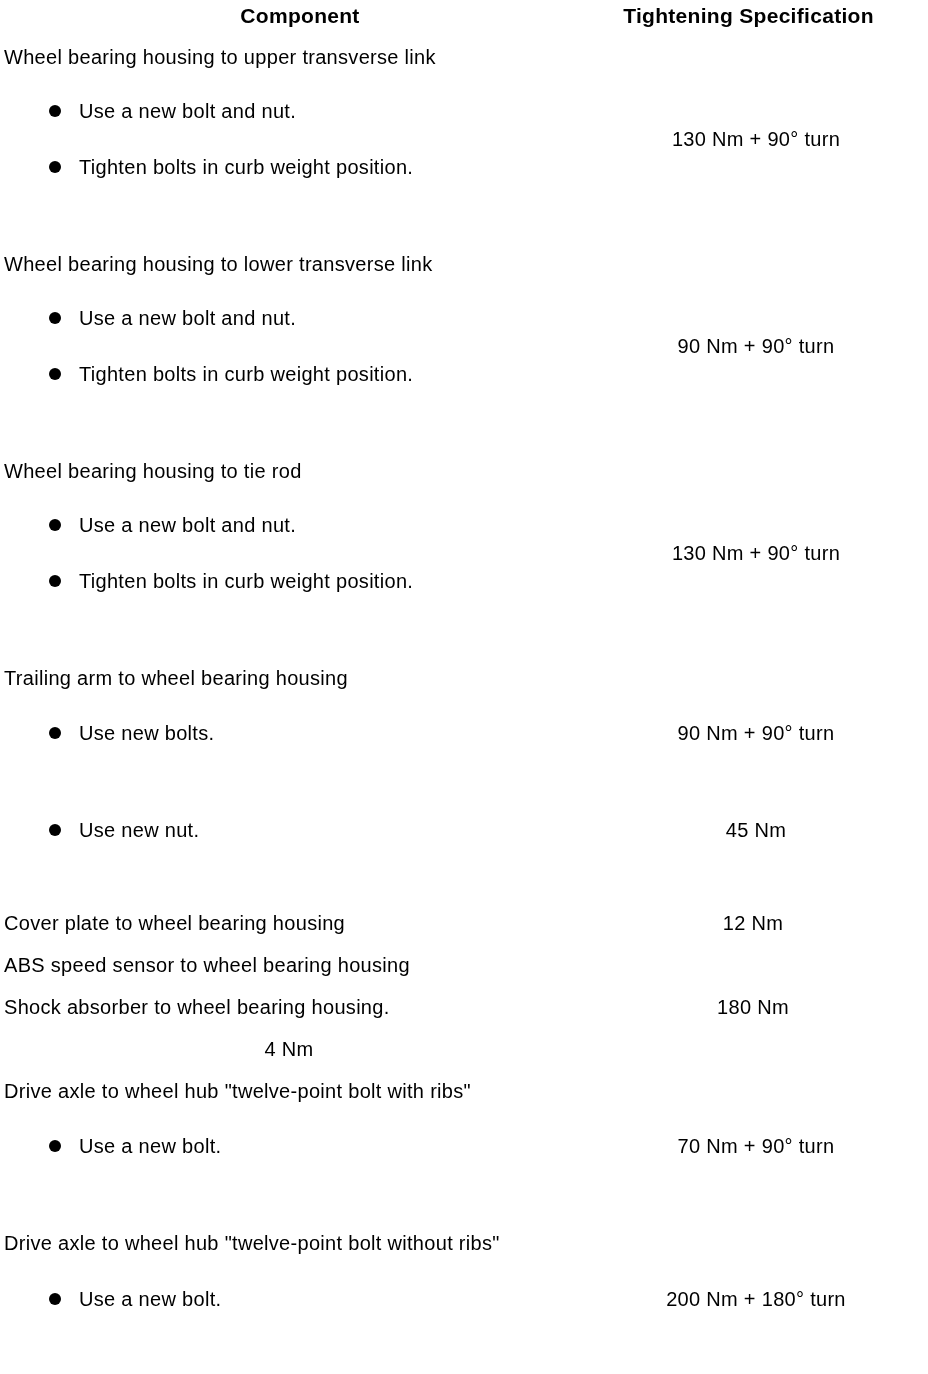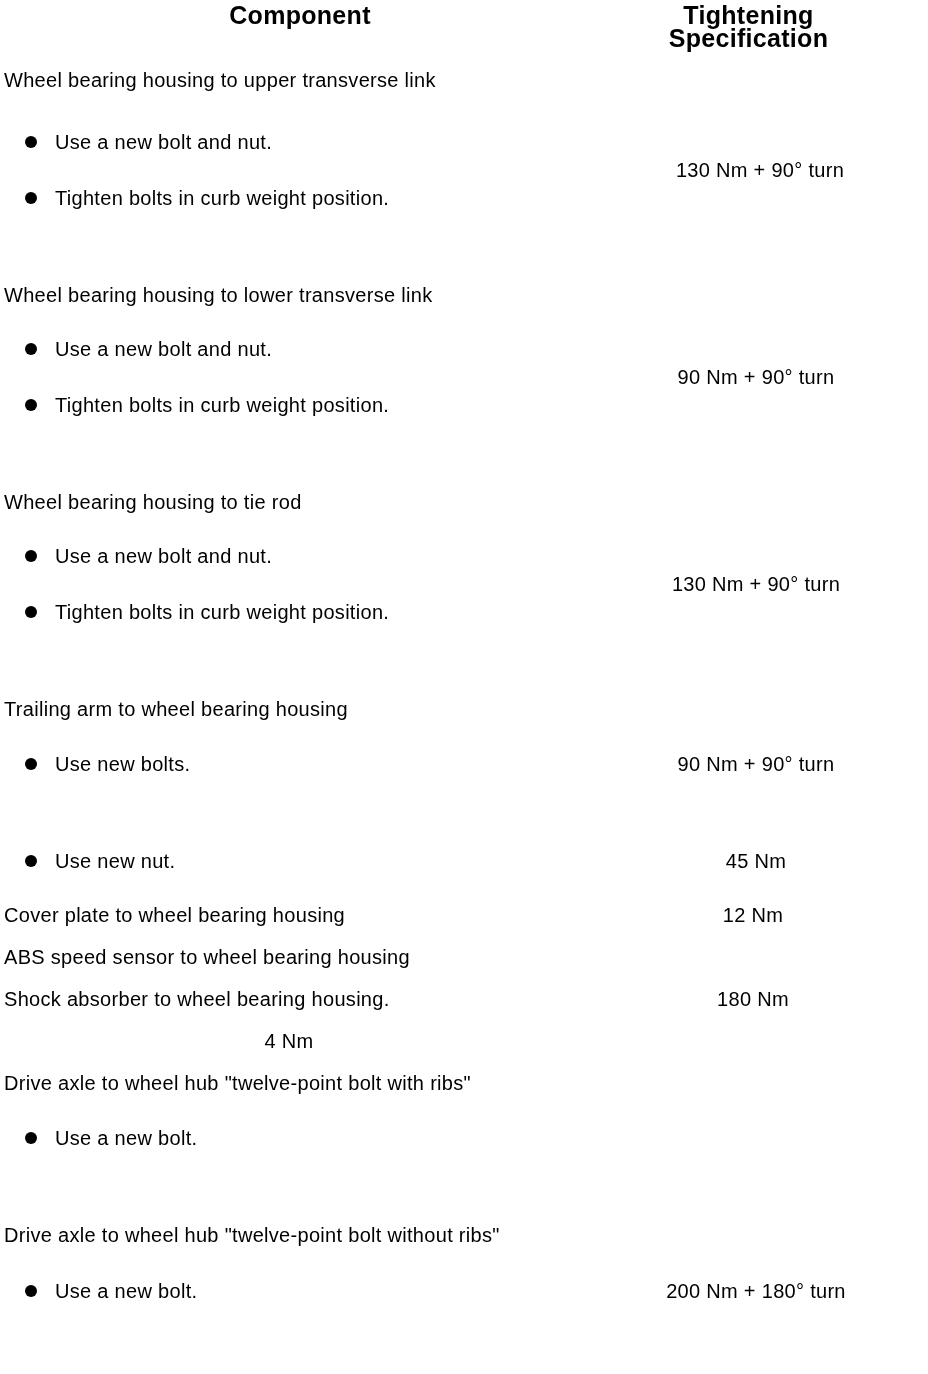--- a/index.html
+++ b/index.html
@@ -14,41 +14,41 @@
     font-family: "Liberation Sans", sans-serif;
     font-size: 20px;
     line-height: 22px;
     letter-spacing: 0.3px;
     padding-top: 4px;
   }
   .hdr {
     display: grid;
     grid-template-columns: 600px 1fr;
     font-weight: bold;
-    font-size: 25px;
+    font-size: 21px;
     line-height: 23px;
   }
   .hdr-cell { text-align: center; }
   .hdr-cell.right { padding-right: 31px; }
 
   .section {
     display: grid;
     grid-template-columns: 600px 1fr;
     grid-template-rows: auto auto;
   }
   .sec-title {
     grid-column: 1;
     grid-row: 1;
     padding-left: 4px;
     padding-bottom: 32px;
     white-space: nowrap;
   }
   .section.single .sec-title { padding-bottom: 33px; }
   .section.g34 .sec-title { padding-bottom: 34px; }
-  .bullets { grid-column: 1; grid-row: 2; }
+  .bullets { grid-column: 1; grid-row: 2; margin-left: 24px; }
   .bullet { display: flex; padding-left: 25px; }
   .bullet + .bullet { margin-top: 34px; }
   .dot {
     flex: 0 0 12px;
     width: 12px; height: 12px;
     border-radius: 50%;
     background: #000000;
     margin-top: 5px;
   }
   .btxt { margin-left: 18px; white-space: nowrap; }
@@ -56,27 +56,27 @@
     grid-column: 2;
     grid-row: 2;
     display: flex;
     align-items: center;
     justify-content: center;
     padding-right: 16px;
     white-space: nowrap;
     text-align: right;
   }
 
-  .simple-rows { margin-top: 32px; }
+  .simple-rows { margin-top: 71px; }
   .srow { display: grid; grid-template-columns: 600px 1fr; }
   .srow + .srow { margin-top: 20px; }
   .stitle { padding-left: 4px; white-space: nowrap; }
   .sspec { text-align: center; padding-right: 22px; white-space: nowrap; }
 
-  .mt19 { margin-top: 19px; gap: 8px; }
+  .mt19 { margin-top: 19px; }
   .mt20 { margin-top: 20px; }
   .mt75 { margin-top: 75px; }
 </style>
 </head>
 <body>
 
 <div class="page">
 
   <div class="hdr">
     <div class="hdr-cell">Component</div>
@@ -167,20 +167,21 @@
   </div>
 
   <div class="section single mt20">
     <div class="sec-title">Drive axle to wheel hub "twelve-point bolt with ribs"</div>
     <div class="bullets">
       <div class="bullet">
         <span class="dot"></span>
         <span class="btxt">Use a new bolt.</span>
       </div>
     </div>
+    <div class="spec">70 Nm + 90° turn</div>
   </div>
 
   <div class="section single g34 mt75">
     <div class="sec-title">Drive axle to wheel hub "twelve-point bolt without ribs"</div>
     <div class="bullets">
       <div class="bullet">
         <span class="dot"></span>
         <span class="btxt">Use a new bolt.</span>
       </div>
     </div>

